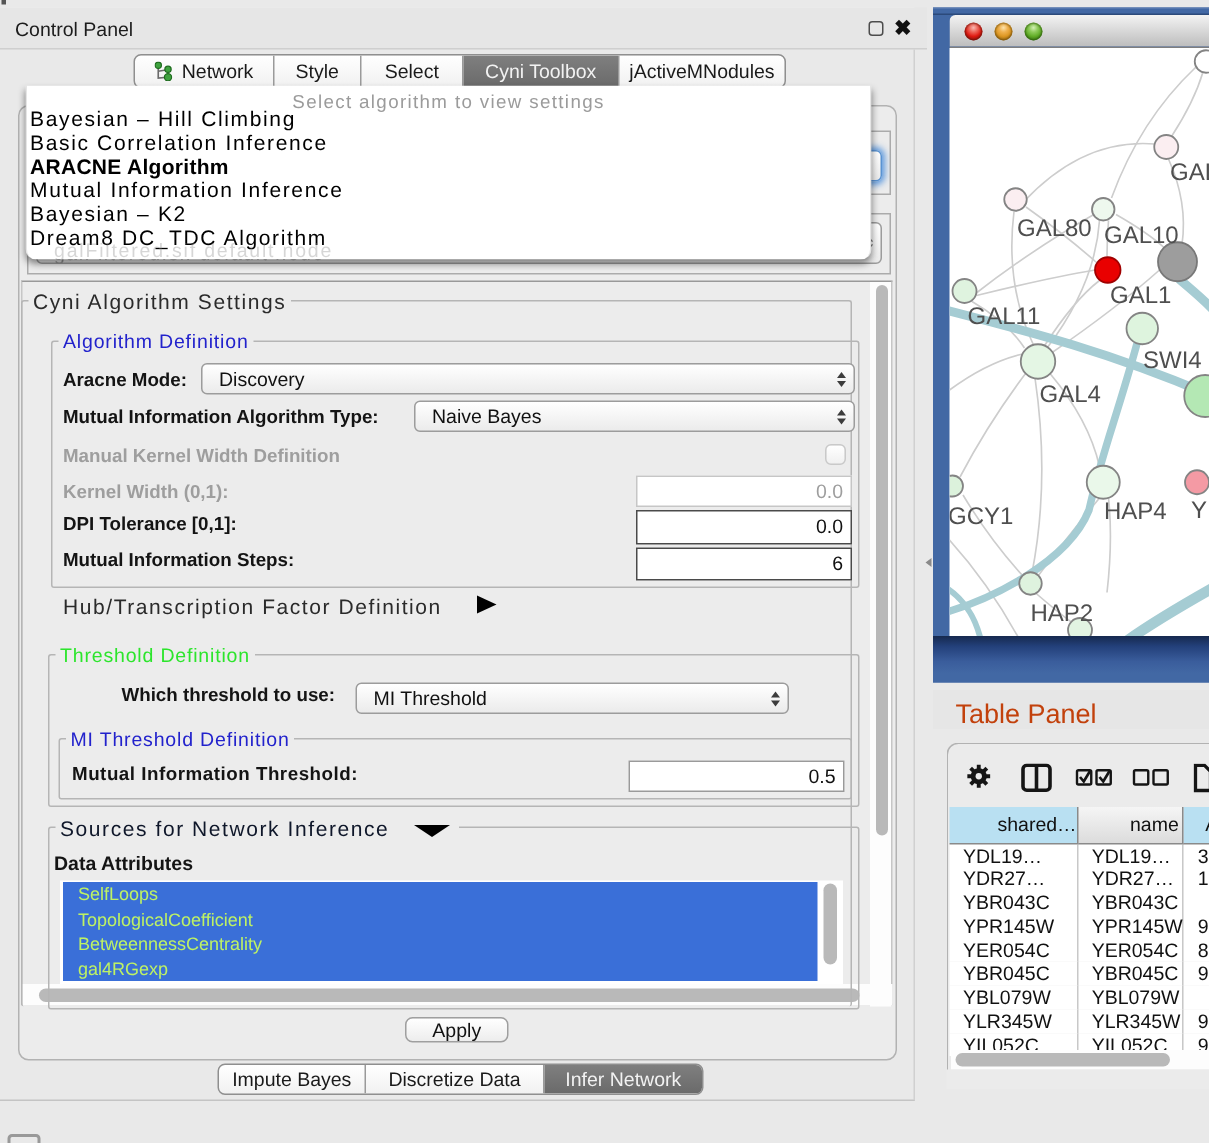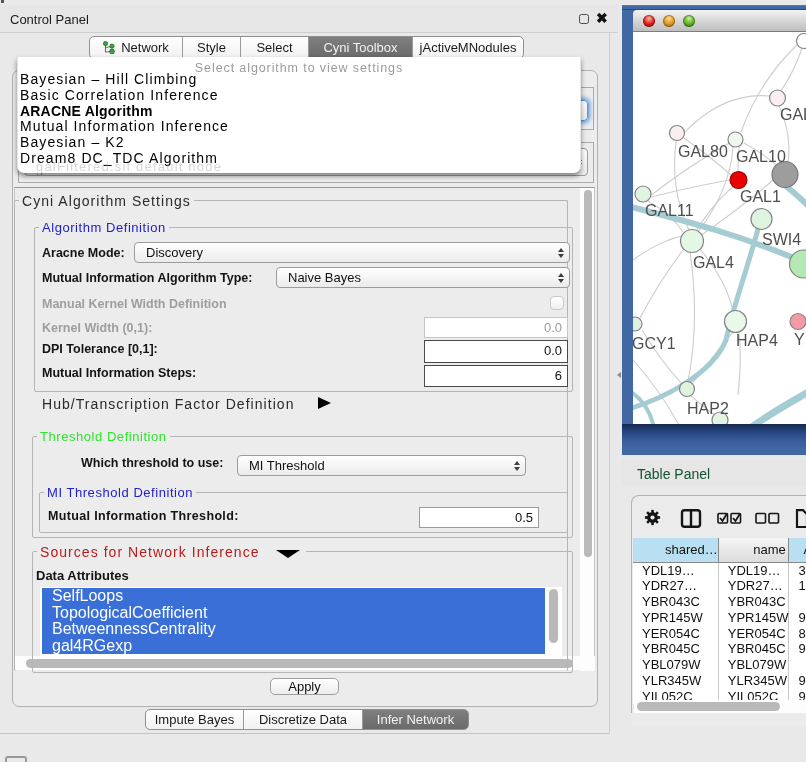--- a/index.html
+++ b/index.html
@@ -41,35 +41,35 @@
 label.dis { color:#9e9e9e; }
 .field { position:absolute; background:#fff; font-size:13px; color:#111; text-align:right; padding:2px 5px 0 0; }
 
 #popup { left:17px; top:57px; width:564px; height:116px; background:#ffffff; border-left:1px solid rgba(0,0,0,0.10); border-right:1px solid rgba(0,0,0,0.10);
   border-radius:0 0 7px 7px; box-shadow:0 3px 5px rgba(0,0,0,0.45); z-index:50; }
 #popup .title { position:absolute; top:4px; width:100%; text-align:center; color:#9b9b9b; font-size:12.5px; letter-spacing:0.9px; }
 #popup .li { position:absolute; left:2px; font-size:14px; letter-spacing:1.1px; color:#000; }
 
 #attrlist { left:40px; top:587px; width:522px; height:69px; background:#fff; }
 #attrlist .rows { position:absolute; left:2px; top:1px; width:503px; height:66px; background:#3a6fd8; }
-#attrlist .rows div { font-size:16px; color:#ffffff; padding-left:10px; line-height:16.5px; }
+#attrlist .rows div { font-size:12px; color:#bef264; padding-left:10px; line-height:16.5px; }
 .sbthumb { position:absolute; background:#b9b9b9; border-radius:5px; }
 
 #applybtn { left:270px; top:678px; width:69px; height:17px; background:linear-gradient(#ffffff,#ededed);
   border:1px solid #9f9f9f; border-radius:5px; text-align:center; font-size:13px; line-height:15px; color:#111; }
 
 #netwin { left:622px; top:5px; width:184px; height:450px; background:#4268a4; border-top:1px solid #5577ae;}
 #netshadow { left:622px; top:424px; width:184px; height:31px; background:linear-gradient(#16294e 0%, #23407a 22%, #3a5d9c 55%, #4268a4 80%); }
 #nettopline { left:622px; top:9px; width:184px; height:1px; background:#1c3158; opacity:0.55;}
 #nettitle { left:633px; top:10px; width:173px; height:22px; border-radius:4px 0 0 0;
   background:linear-gradient(#f3f3f3,#bdbdbd); border-bottom:1px solid #7e7e7e; }
 .light { position:absolute; top:15px; width:12px; height:12px; border-radius:50%; }
 #netcanvas { left:633px; top:32px; width:173px; height:392px; background:#ffffff; overflow:hidden; }
 #tptitle { left:622px; top:460px; width:184px; height:26px; background:#e6e6e6; }
-#tptitle .txt { position:absolute; left:15px; top:6px; font-size:14px; color:#14532d; }
+#tptitle .txt { position:absolute; left:15px; top:6px; font-size:18px; color:#c2410c; }
 #tablewin { left:631px; top:495px; width:175px; height:231px; background:#ebebeb;
   border:1px solid #b2b2b2; border-radius:8px 0 0 8px; border-right:none; }
 table#dt { position:absolute; left:633px; top:538px; border-collapse:collapse; font-size:13px; color:#111; }
 #dt th { font-weight:normal; height:24px; font-size:13px; border-right:1px solid #8a8a8a; border-bottom:1px solid #8a8a8a;padding-left:32px;}
 #dt td { height:15.75px; line-height:15.75px; padding:0 0 0 9px; text-align:left; border-right:1px solid #c8c8c8; background:#fff; font-size:13px;margin-left:40px;}
 #dt tr { height:15.75px; }
 </style>
 </head>
 <body>
 <div id="stage">
@@ -166,24 +166,24 @@
     <div class="t">MI Threshold</div>
     <div class="ar">
         <span class="up"></span>
         <span class="dn"></span>
       </div>
   </div>
   <div class="grp" style="left:39px;top:492px;width:529px;height:41px;">
     <div class="ttl" style="color:#2222cc;font-size:13px;letter-spacing:0.55px;">MI Threshold Definition</div>
   </div>
   <label class="b" style="left:48px;top:509px;letter-spacing:0.35px;">Mutual Information Threshold:</label>
-  <div class="field" style="left:419px;top:507px;width:120px;height:21px;border:1px solid #9a9a9a;padding-left:20px;">0.5</div>
+  <div class="field" style="left:419px;top:507px;width:144px;height:21px;border:1px solid #9a9a9a;padding-left:20px;">0.5</div>
 
   <div class="grp" style="left:32px;top:551px;width:541px;height:122px;">
-    <div class="ttl" style="color:#b91c1c;padding-right:46px;">Sources for Network Inference</div>
+    <div class="ttl" style="color:#0f172a;padding-right:46px;">Sources for Network Inference</div>
   </div>
   <div class="abs" style="left:276px;top:550px;width:0;height:0;border-left:12px solid transparent;border-right:12px solid transparent;border-top:8px solid #000;"></div>
   <label class="b" style="left:36px;top:568px;font-size:13px;">Data Attributes</label>
   <div class="abs" id="attrlist">
     <div class="rows">
       <div>SelfLoops</div>
       <div>TopologicalCoefficient</div>
       <div>BetweennessCentrality</div>
       <div>gal4RGexp</div>
     </div>

